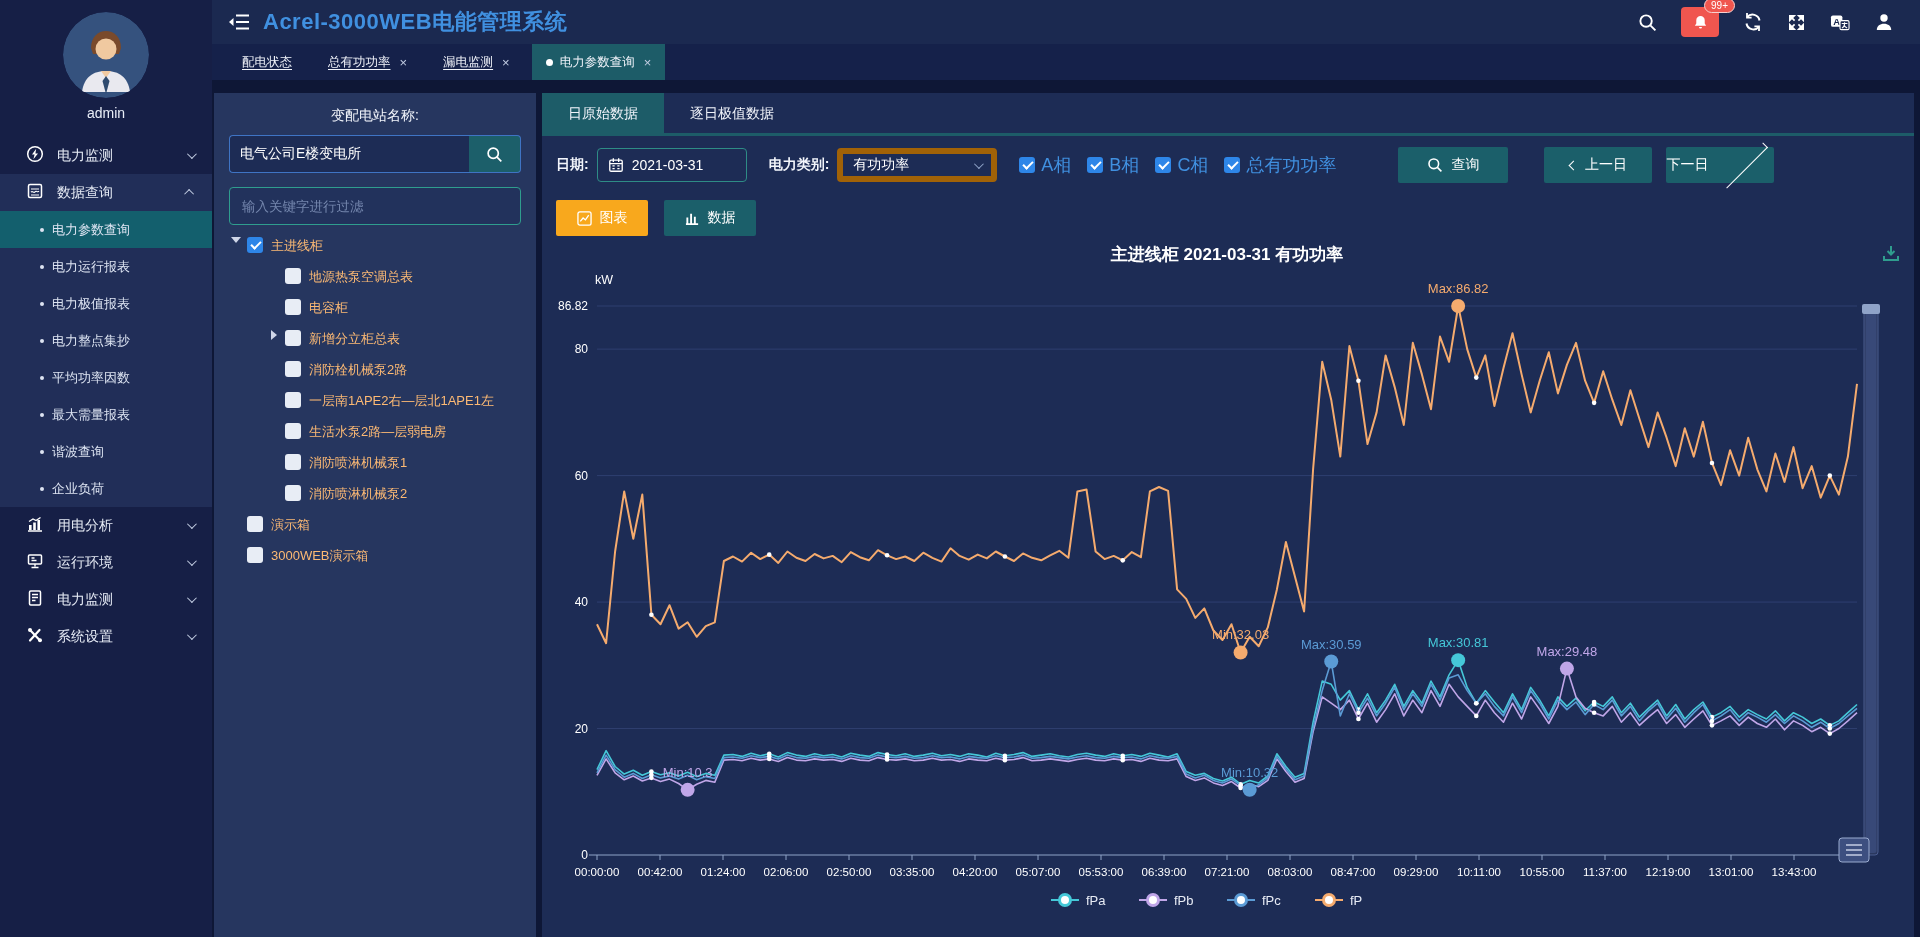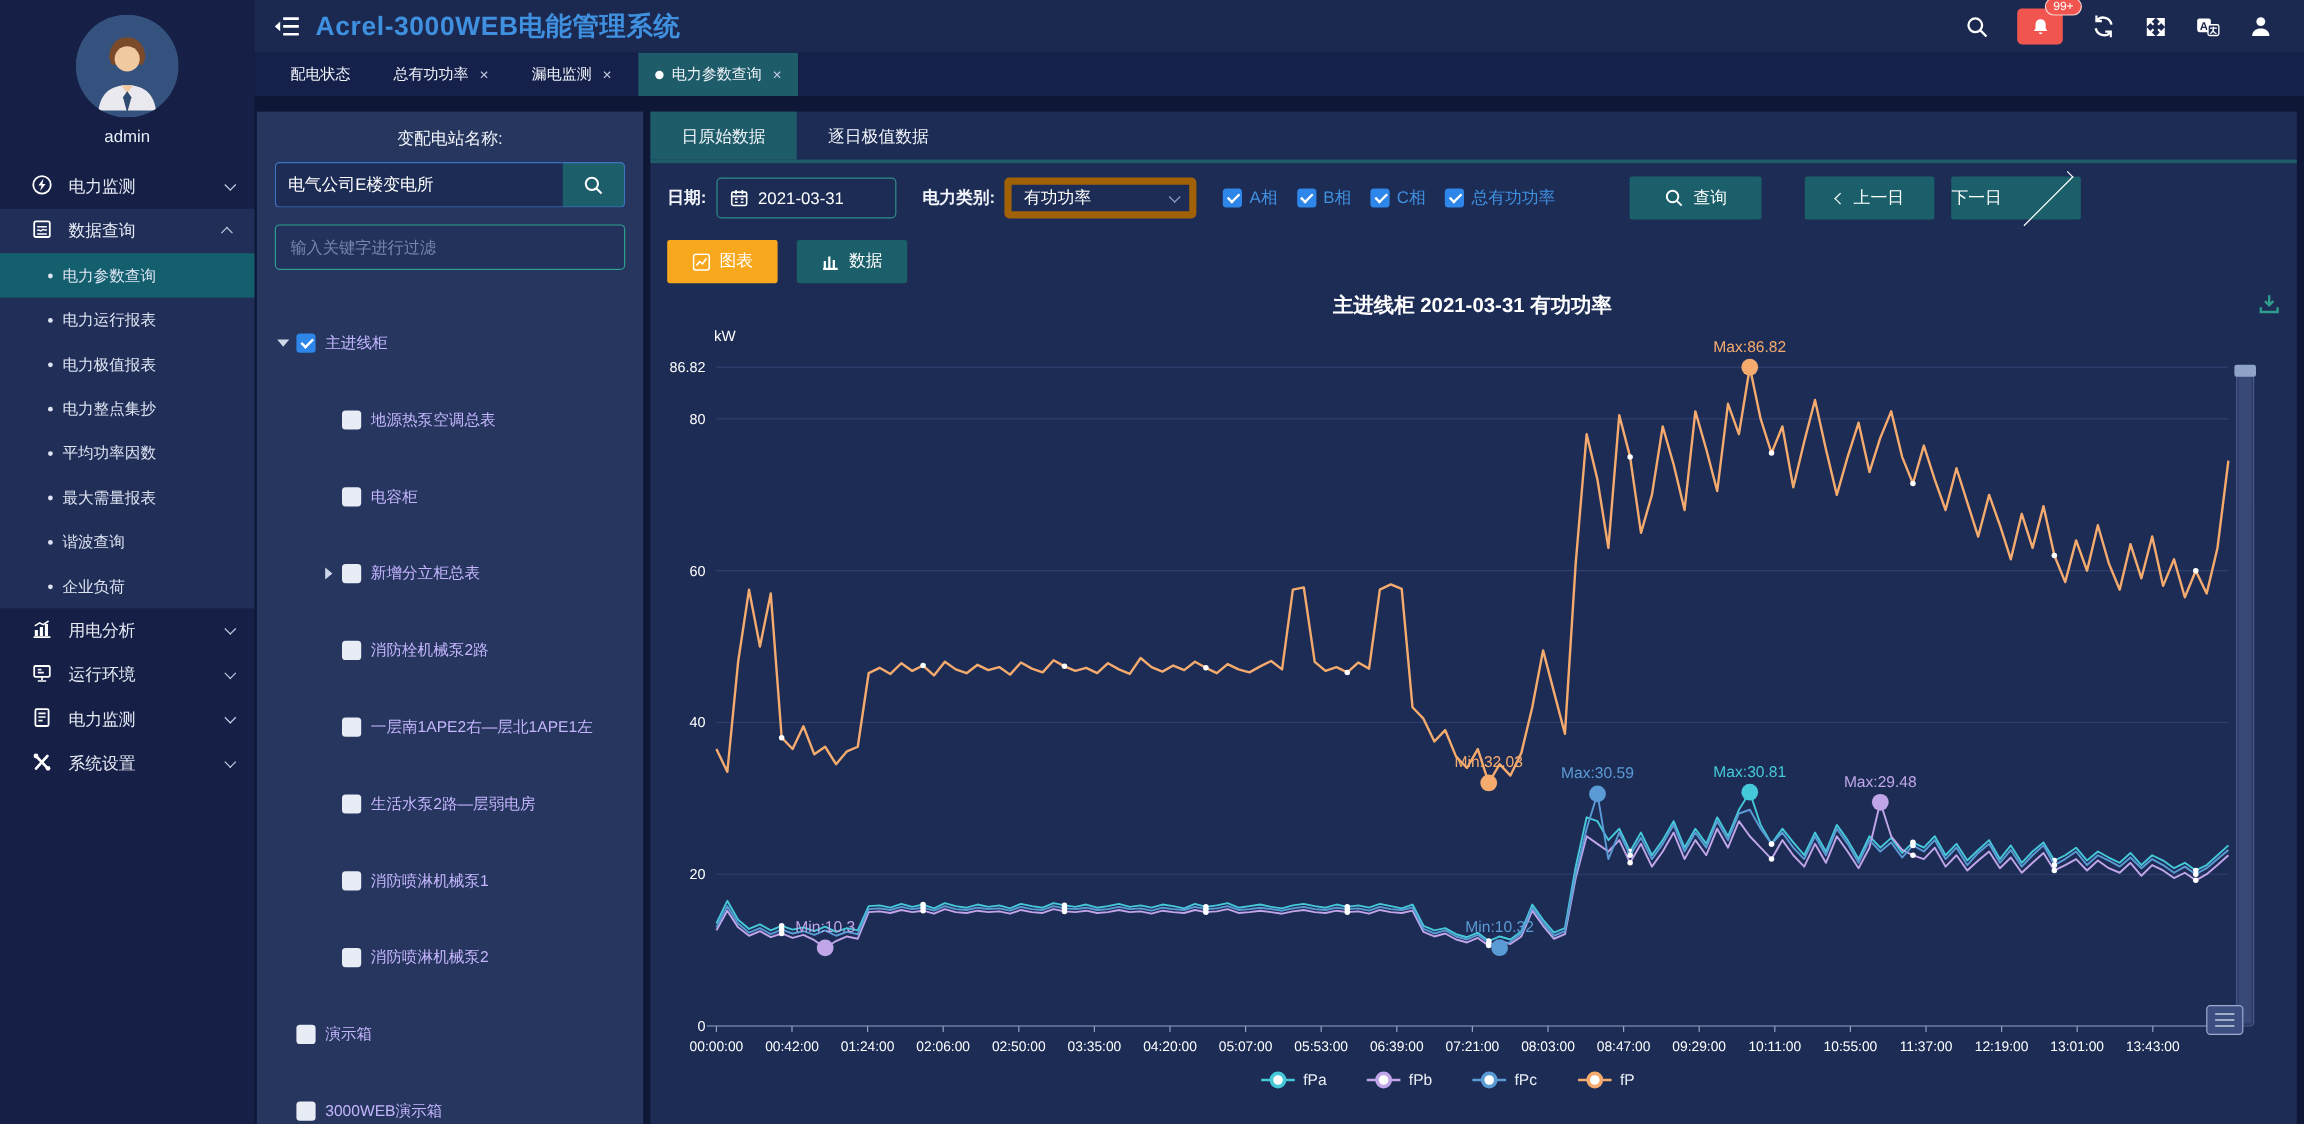--- a/index.html
+++ b/index.html
@@ -31,41 +31,41 @@
   .top-icons { margin-left:auto; display:flex; align-items:center; gap:24px; }
   .tico { cursor:pointer; display:flex; align-items:center; }
   .bell-wrap { position:relative; background:#f0564f; border-radius:4px; width:38px; height:30px;
     display:flex; align-items:center; justify-content:center; cursor:pointer; }
   .badge { position:absolute; top:-9px; right:-16px; background:#f0564f; border:1px solid #f8d0ce;
     color:#fff; font-size:10px; border-radius:9px; padding:1px 6px; }
 
   .tabstrip { height:36px; background:#15214a; display:flex; align-items:stretch; padding-left:16px; flex-shrink:0; }
   .wtab { display:flex; align-items:center; gap:7px; padding:0 14px; margin-right:8px;
     color:#f0f3fa; font-size:12.5px; cursor:pointer; }
-  .wtab:not(.active) .wtab-label { text-underline-offset:3px; }
+  .wtab:not(.active) .wtab-label { text-decoration:underline; text-underline-offset:3px; }
   .wtab.active { background:#1d5c68; }
   .wtab .dot { width:7px; height:7px; border-radius:50%; background:#fff; }
   .wtab .close { color:#c3cde3; font-size:13px; margin-left:2px; }
 
   .content { flex:1; display:flex; gap:6px; padding:13px 6px 0 2px; min-height:0; }
 
   
   .tree-panel { width:322px; flex-shrink:0; background:#26365f; padding:14px 15px; }
   .tp-label { color:#f2f5fb; font-size:14px; margin-bottom:10px;text-align:center; }
   .station-row { display:flex; height:38px; }
   .station-input { flex:1; background:#1d2c55; border:1px solid #3f74c4; border-right:none;
     border-radius:4px 0 0 4px; color:#fff; font-size:14px; padding:0 10px; outline:none;
     font-family:inherit; min-width:0; }
   .station-search { width:52px; background:#1c5f6a; border:1px solid #3f74c4; border-left:none;
     border-radius:0 4px 4px 0; cursor:pointer; display:flex; align-items:center; justify-content:center; }
   .filter-input { width:100%; height:38px; margin:14px 0 12px; background:#22325c;
     border:1px solid #2f9d8e; border-radius:4px; color:#dfe6f2; font-size:13.5px; padding:0 12px;
     outline:none; font-family:inherit; }
   .filter-input::placeholder { color:#74body86ad; color:#7486ad; }
-  .tree-row { display:flex; align-items:center; height:31px; color:#c4b5fd; font-size:13px; cursor:pointer;margin-top:33px; }
+  .tree-row { display:flex; height:31px; color:#fdba74; font-size:13px; cursor:pointer; }
   .caret { width:14px; display:inline-flex; justify-content:center; flex-shrink:0; }
   .caret-down { width:0; height:0; border-left:5px solid transparent; border-right:5px solid transparent; border-top:6px solid #cfd6e8; }
   .caret-right { width:0; height:0; border-top:5px solid transparent; border-bottom:5px solid transparent; border-left:6px solid #cfd6e8; }
   .tcb { width:16px; height:16px; border-radius:3px; background:#e8edf5; margin:0 8px 0 4px; position:relative; flex-shrink:0; }
   .tcb.checked { background:#2e86e8; }
   .tcb.checked::after { content:''; position:absolute; left:3.5px; top:4px; width:8px; height:4px;
     border-left:2px solid #fff; border-bottom:2px solid #fff; transform:rotate(-45deg); }
 
   
   .main { flex:1; background:#1d2c55; display:flex; flex-direction:column; min-width:0; position:relative; }
@@ -73,21 +73,21 @@
   .mtab { padding:0 26px; height:40px; line-height:40px; color:#f0f3fa; font-size:14px; cursor:pointer; }
   .mtab.active { background:#1d5c68; }
   .controls { display:flex; align-items:center; padding:11px 14px; flex-shrink:0; }
   .lbl { color:#f2f5fb; font-size:14px; font-weight:bold; margin-right:8px; }
   .date-input { width:150px; height:34px; border:1px solid #2e8c86; border-radius:4px; display:flex;
     align-items:center; gap:8px; padding:0 10px; color:#fff; font-size:14px; cursor:pointer; margin-right:22px; }
   .select { width:160px; height:34px; border:6px solid #a16207; border-radius:4px; display:flex;
     align-items:center; padding:0 10px; color:#fff; font-size:14px; cursor:pointer; margin-right:22px; }
   .select .chev { margin-left:auto; border-color:#8fa3c8; }
   .pcheck { display:flex; align-items:center; gap:6px; margin-right:16px; cursor:pointer; }
-  .pcheck span.txt { color:#4090e0; font-size:14px; }
+  .pcheck span.txt { color:#4090e0; font-size:18px; }
   .cbx { width:16px; height:16px; border-radius:3px; background:#2e86e8; position:relative; }
   .cbx::after { content:''; position:absolute; left:3.5px; top:4px; width:8px; height:4px;
     border-left:2px solid #fff; border-bottom:2px solid #fff; transform:rotate(-45deg); }
   .btn { height:36px; border:none; border-radius:2px; color:#fff; font-size:14px; cursor:pointer;
     display:inline-flex; align-items:center; justify-content:center; gap:8px; font-family:inherit; }
   .btn.teal { background:#1b5f6a; }
   .btn.orange { background:#f8a81d; }
   .btn .chevb { width:7px; height:7px; border-right:1.8px solid #fff; border-bottom:1.8px solid #fff; display:inline-block; }
   .chevb.left { transform:rotate(135deg); }
   .chevb.right { transform:rotate(-45deg); }

